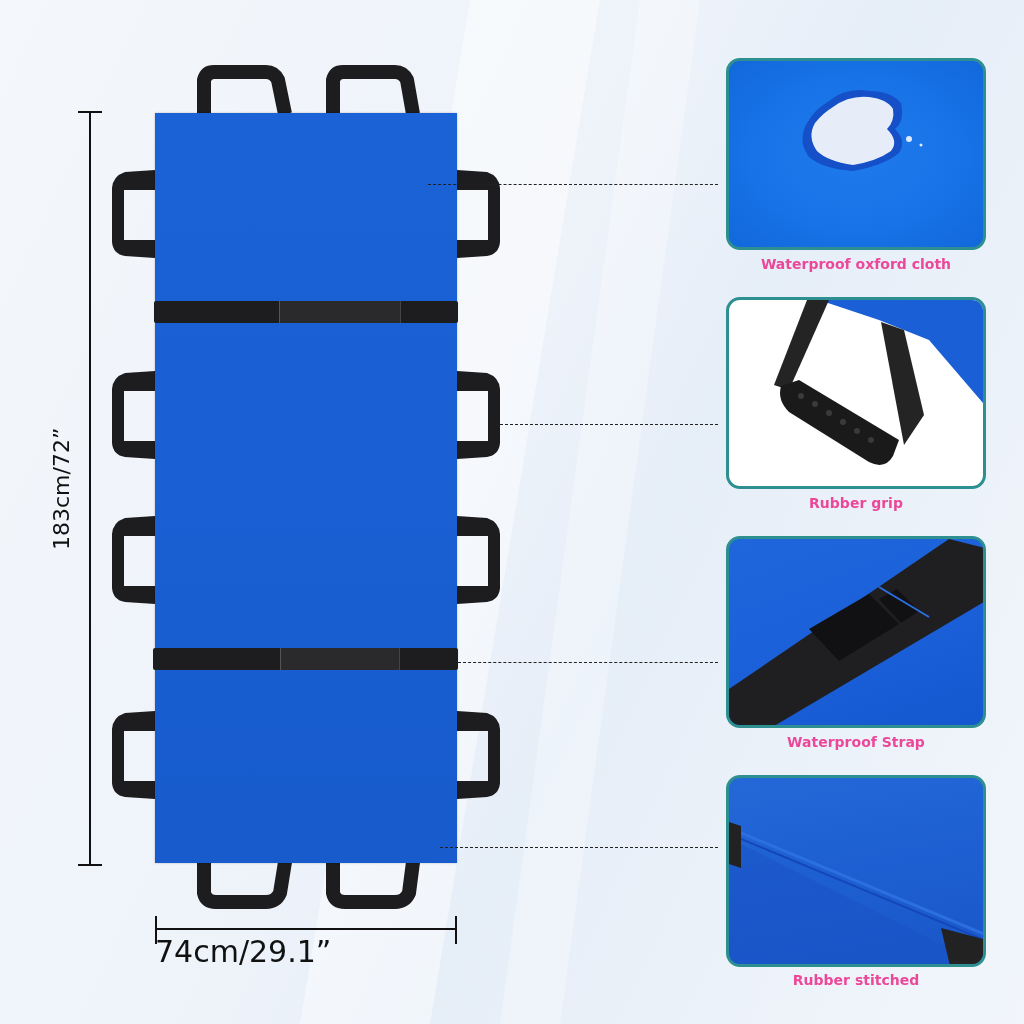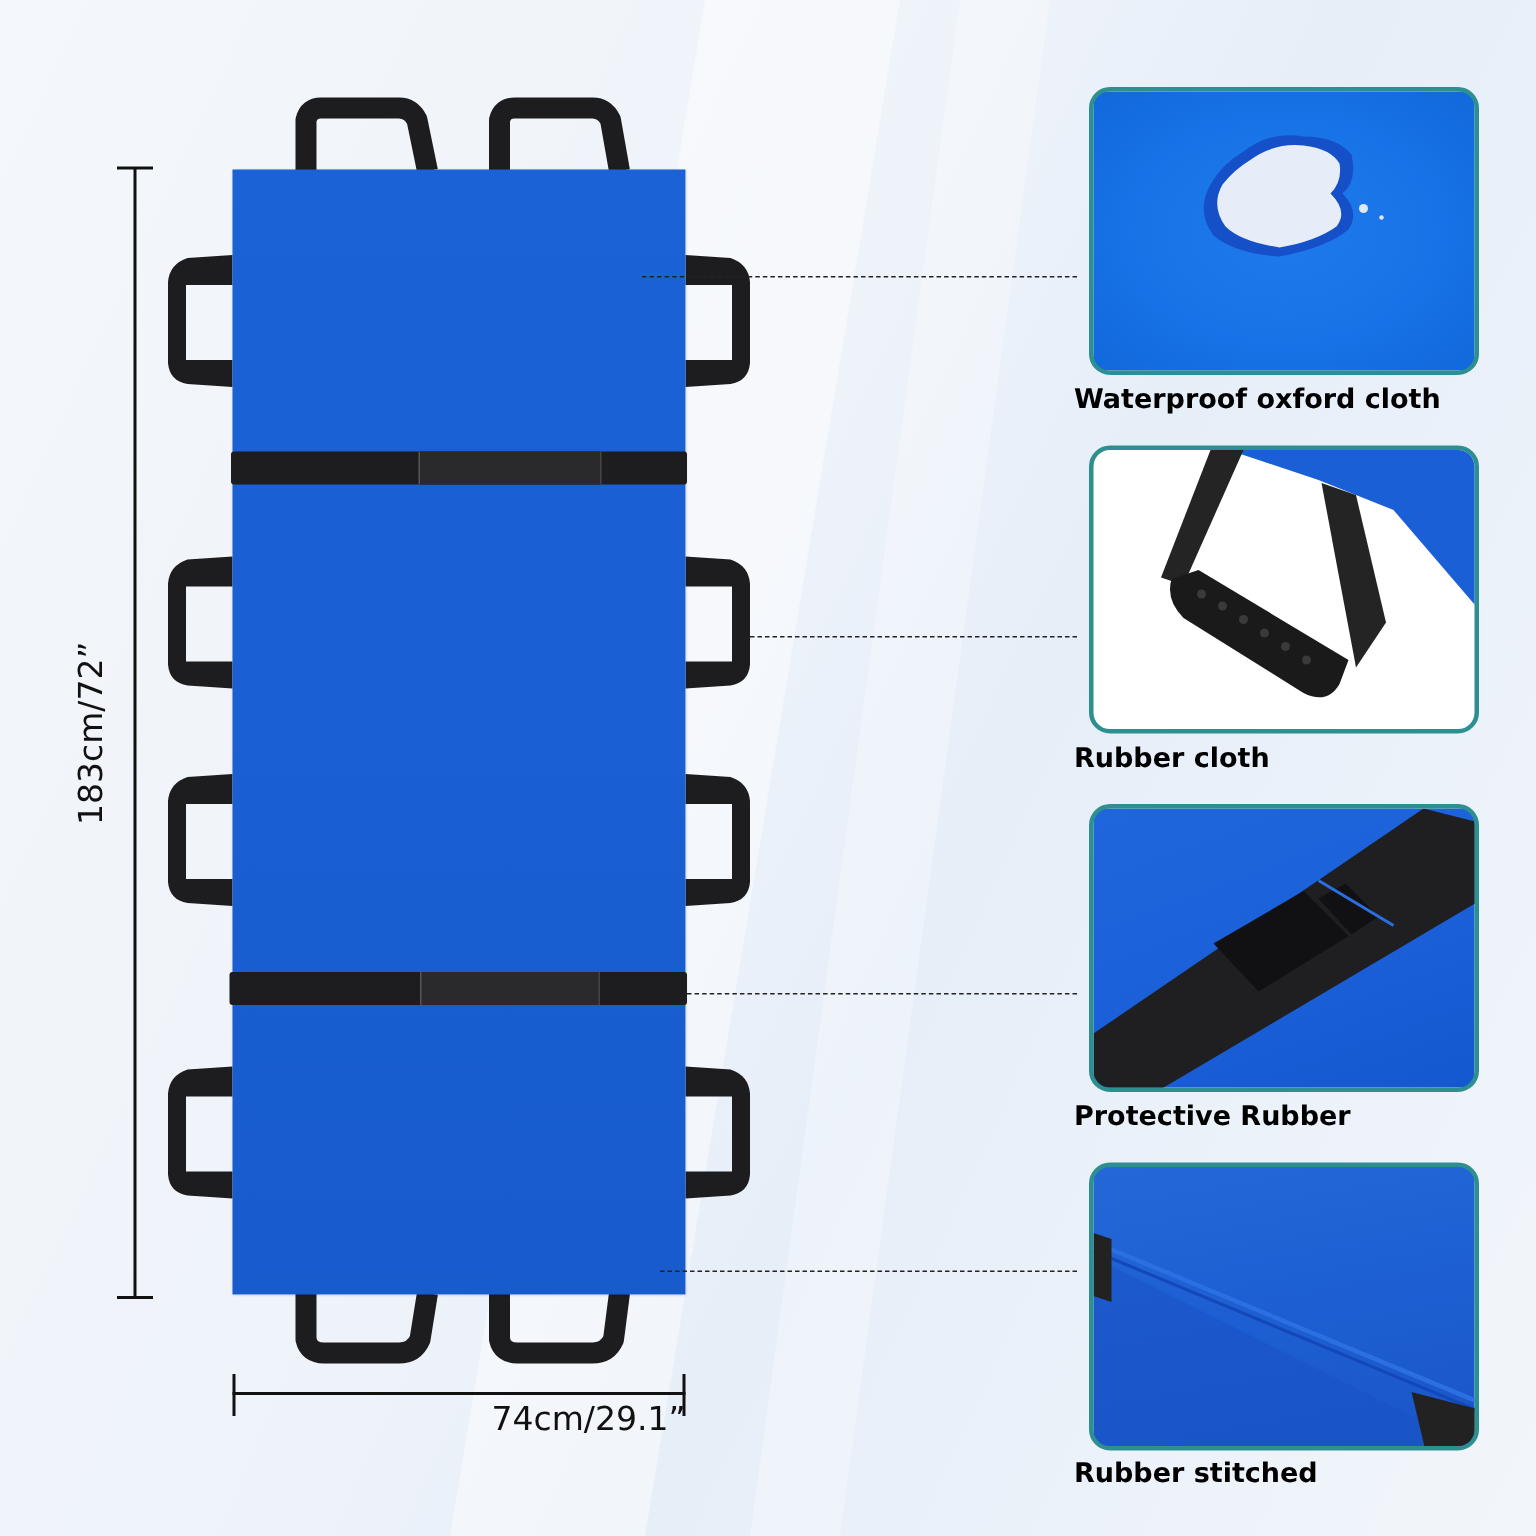--- a/index.html
+++ b/index.html
@@ -38,35 +38,35 @@
     }
     .dim-h-cap { position: absolute; top: 916px; width: 2px; height: 28px; background: #111; }
     .label-height {
       position: absolute; left: 12px; top: 470px; width: 120px; height: 40px;
       transform: rotate(-90deg);
       transform-origin: center;
       font-size: 22px; color: #111; text-align: center; line-height: 40px;
       left: 2px; top: 470px;
     }
     .label-width {
-      position: absolute; left: 155px; top: 934px; width: 302px; text-align: right;
-      font-size: 22px; color: #111;
+      position: absolute; left: 155px; top: 934px; width: 302px; text-align: left;
+      font-size: 30px; color: #111;
     }
     
     .leader {
       position: absolute; height: 0; border-top: 1.5px dashed #222;
     }
     
     .card {
       position: absolute; left: 726px; width: 260px; height: 192px;
       border-radius: 14px; border: 3px solid #2e8f90; overflow: hidden;
     }
     .card-caption {
-      position: absolute; left: 716px; width: 280px; 
-      font-size: 18px; font-weight: bold; color: #000000;
+      position: absolute; left: 716px; width: 280px; text-align: center;
+      font-size: 14px; font-weight: bold; color: #ec4899;
     }
     .card-water { top: 58px; background: radial-gradient(ellipse at 50% 50%, #1f7bec 0%, #1672e6 60%, #1268db 100%); }
     .card-grip { top: 297px; background: #ffffff; }
     .card-strap { top: 536px; background: linear-gradient(160deg, #1f66dc 0%, #1a5fd8 60%, #1458cf 100%); }
     .card-stitch { top: 775px; background: linear-gradient(170deg, #2468d8 0%, #1d5fd2 50%, #1a56c8 100%); }
     .card svg { position: absolute; left: 0; top: 0; }
   </style>
 </head>
 <body>
 
@@ -141,31 +141,31 @@
     <g fill="#3a3a3a">
       <circle cx="72" cy="96" r="3"></circle>
         <circle cx="86" cy="104" r="3"></circle>
         <circle cx="100" cy="113" r="3"></circle>
       <circle cx="114" cy="122" r="3"></circle>
         <circle cx="128" cy="131" r="3"></circle>
         <circle cx="142" cy="140" r="3"></circle>
     </g>
   </svg>
 </div>
-<div class="card-caption" style="top:495px">Rubber cloth</div>
+<div class="card-caption" style="top:495px">Rubber grip</div>
 
 <div class="card card-strap">
   <svg width="260" height="192">
     <polygon points="0,150 0,190 40,190 260,60 260,10 220,0" fill="#1f1f21"></polygon>
     <polygon points="80,90 140,55 170,85 110,122" fill="#111113"></polygon>
     <polygon points="150,60 168,50 190,72 172,84" fill="#111113"></polygon>
     <line x1="150" y1="48" x2="200" y2="78" stroke="#2a6ee0" stroke-width="2"></line>
   </svg>
 </div>
-<div class="card-caption" style="top:734px">Protective Rubber</div>
+<div class="card-caption" style="top:734px">Waterproof Strap</div>
 
 <div class="card card-stitch">
   <svg width="260" height="192">
     <polygon points="0,60 260,190 260,192 0,192" fill="#1a54c6" opacity="0.6"></polygon>
     <line x1="0" y1="50" x2="260" y2="158" stroke="#2c6fe0" stroke-width="3"></line>
     <line x1="0" y1="56" x2="260" y2="164" stroke="#1447b8" stroke-width="2"></line>
     <polygon points="0,44 12,48 12,90 0,86" fill="#222"></polygon>
     <polygon points="212,150 258,162 258,192 222,192" fill="#222"></polygon>
   </svg>
 </div>

